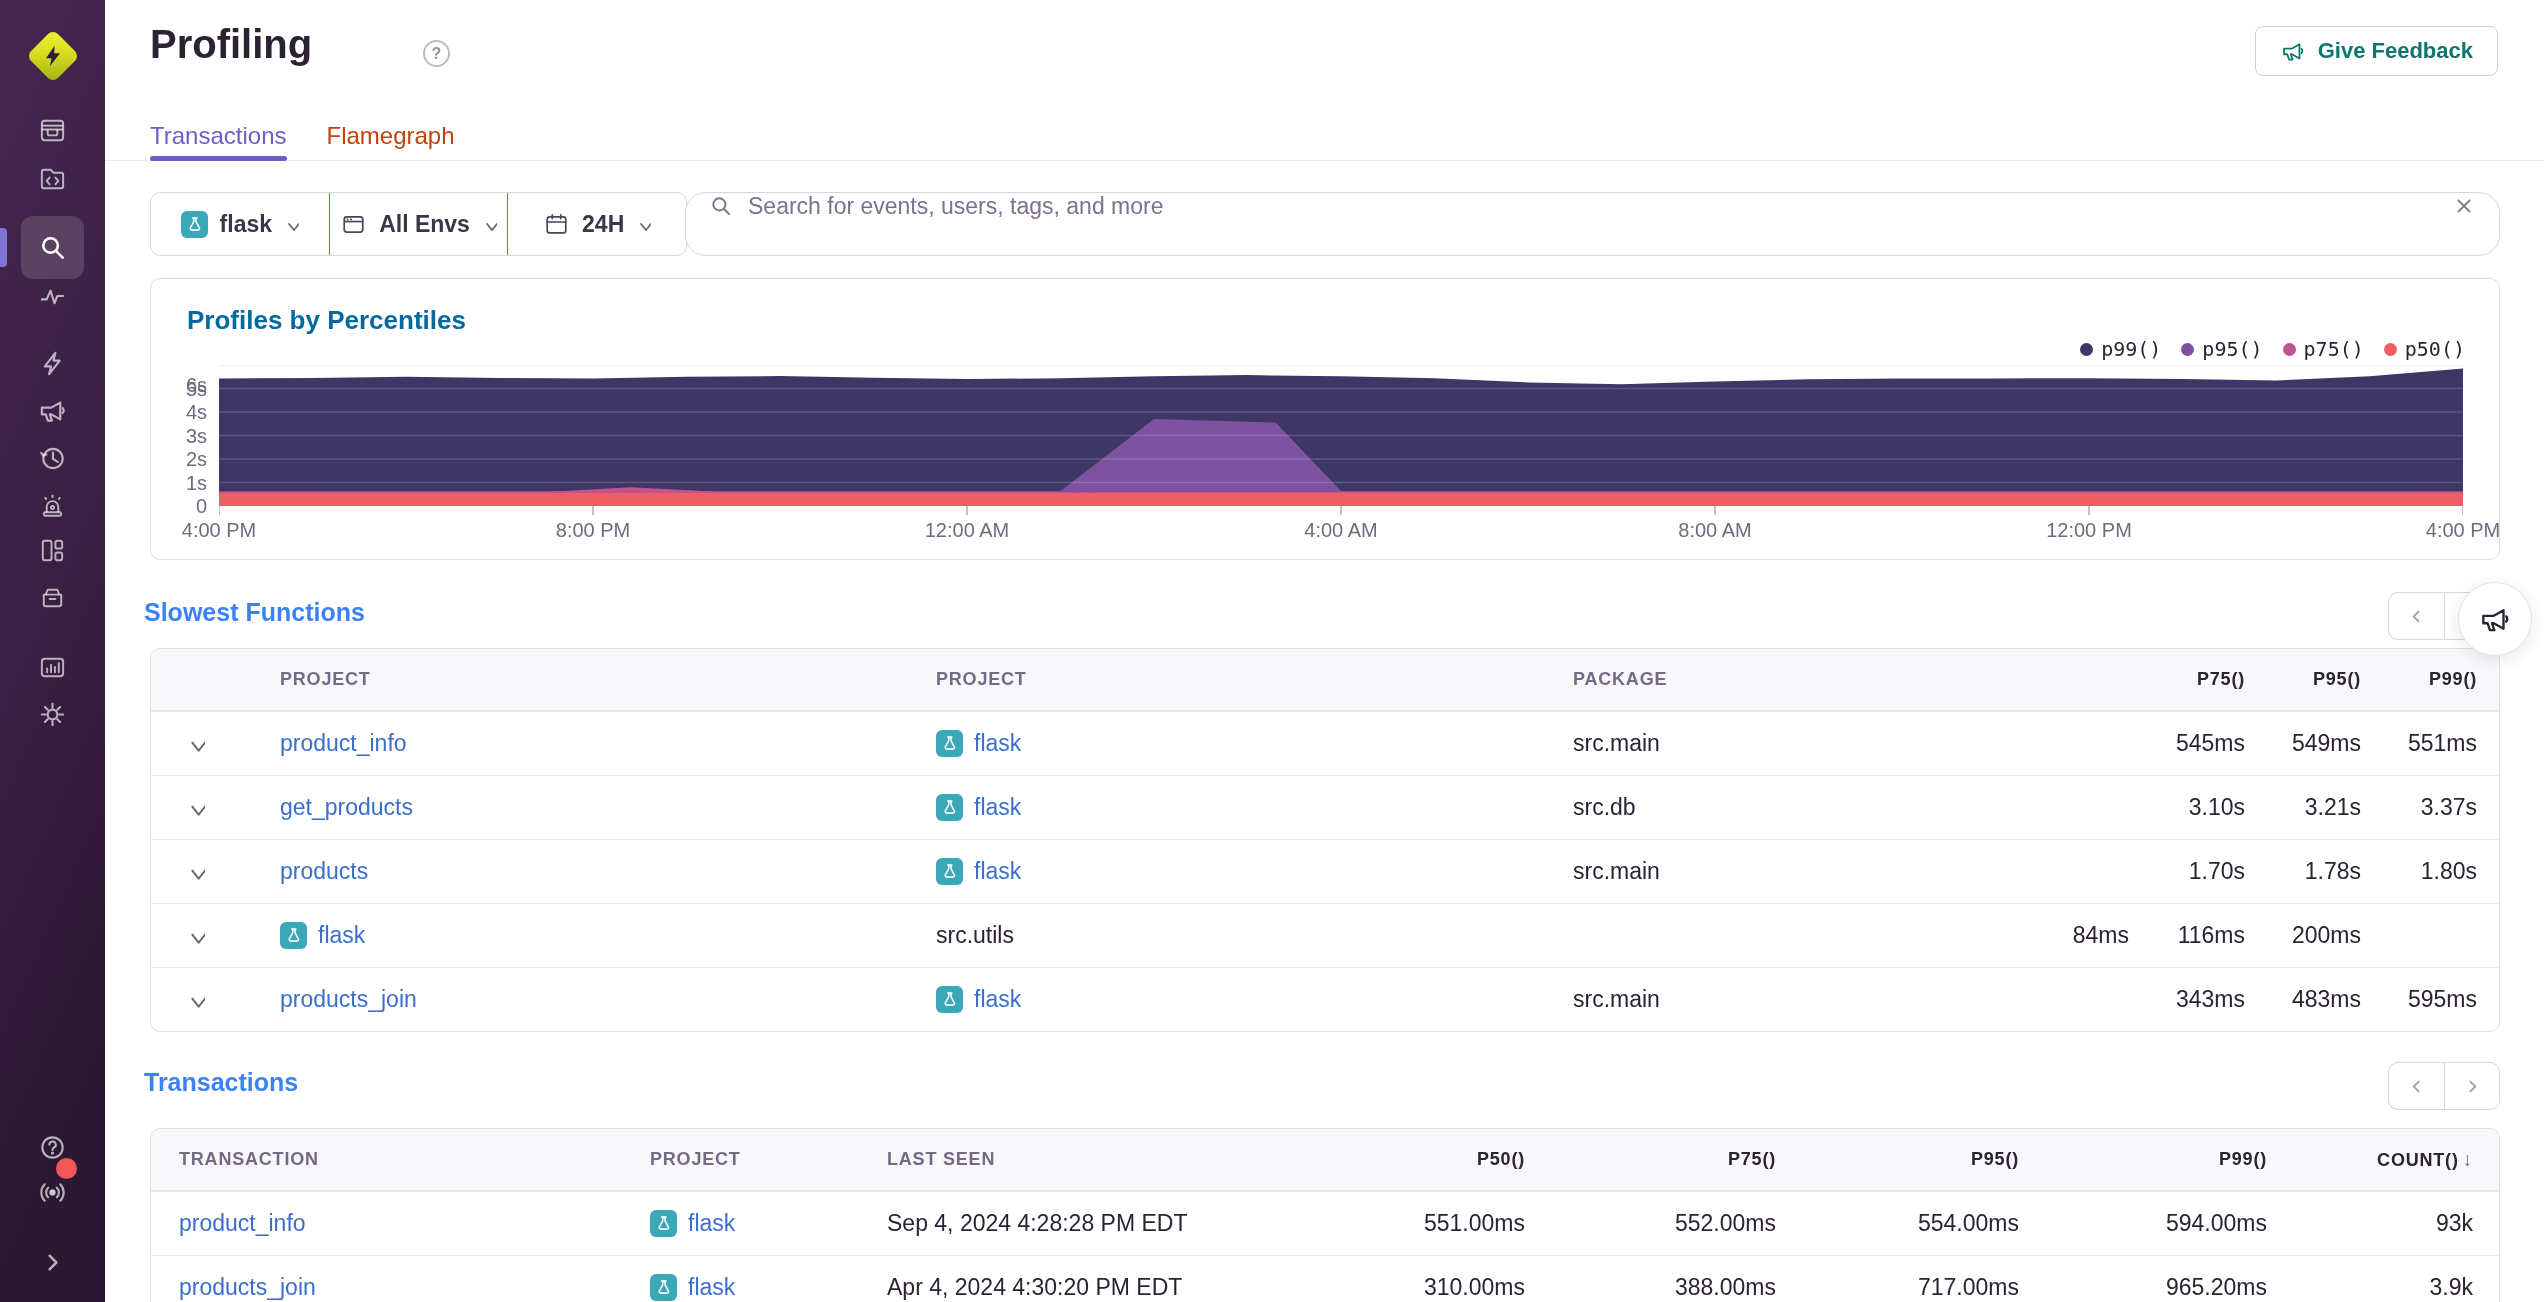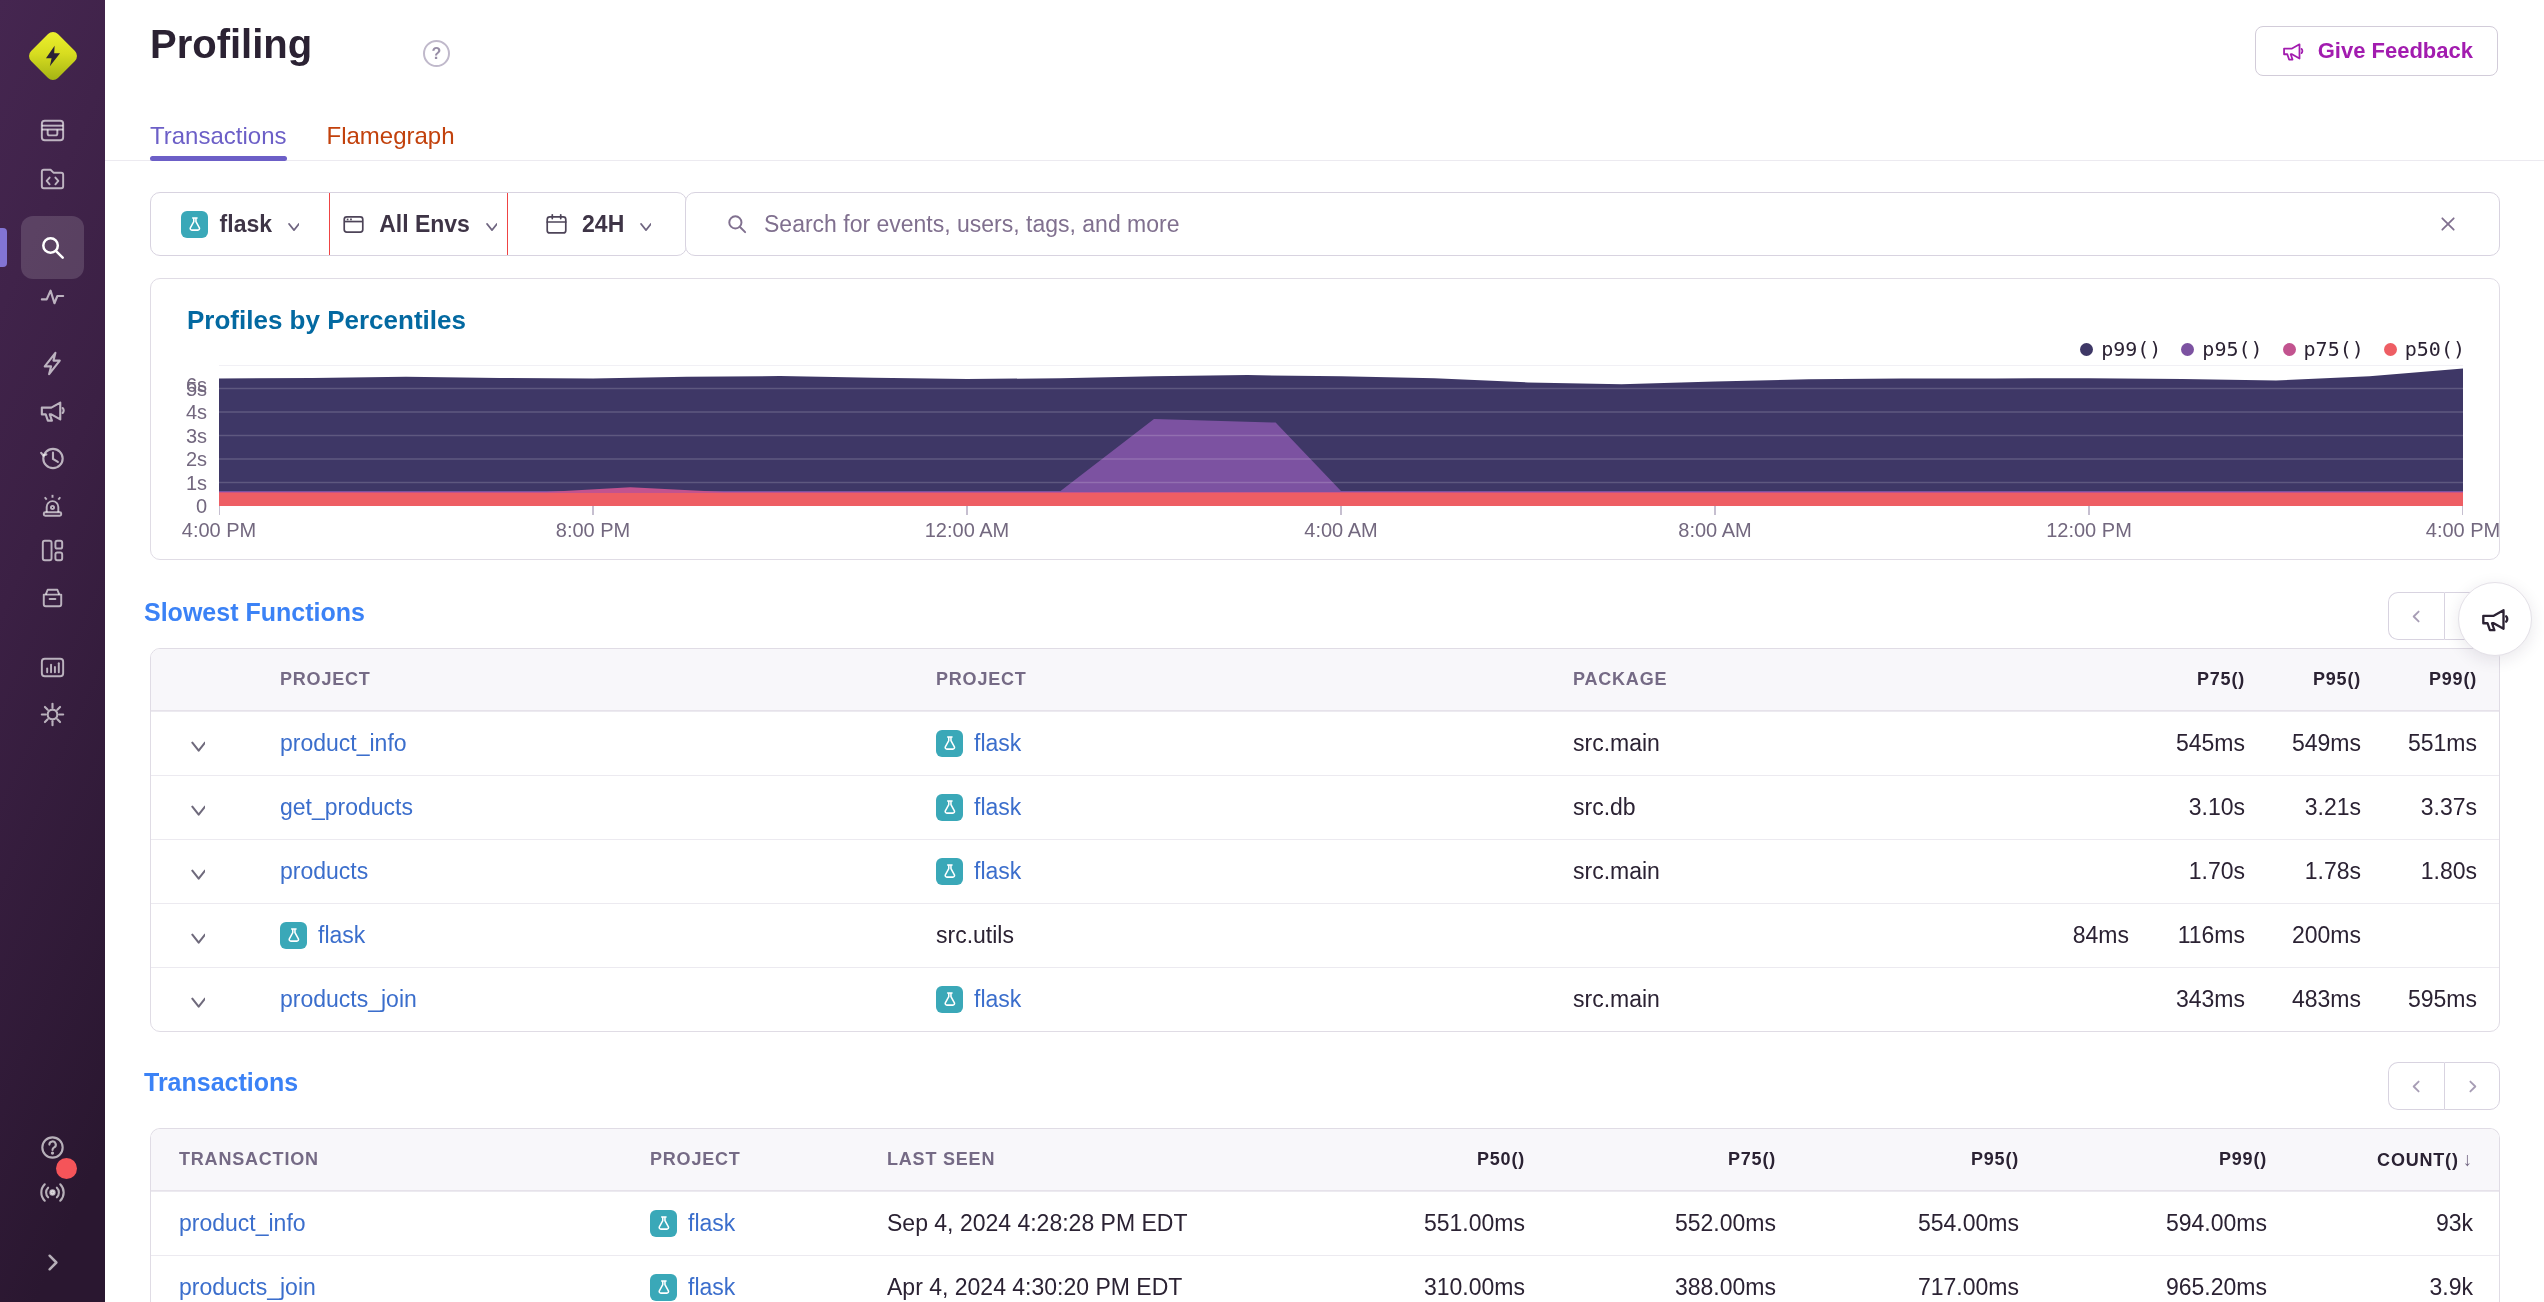--- a/index.html
+++ b/index.html
@@ -26,21 +26,21 @@
     background:#f55459; }
 
   
   .main { position:absolute; left:105px; top:0; right:0; bottom:0; background:#fff; }
   .page-title { position:absolute; left:45px; top:22px; font-size:40px; font-weight:700; color:#2b2233; }
   .title-help { position:absolute; left:318px; top:40px; width:27px; height:27px; border-radius:50%;
     border:2px solid #c0b9cb; color:#978da6; font-size:16px; font-weight:700;
     display:flex; align-items:center; justify-content:center; cursor:pointer; }
   .feedback-btn { position:absolute; right:46px; top:26px; height:50px; padding:0 24px;
     border:1px solid #d2ccd9; border-radius:8px; background:#fff; display:flex; gap:12px;
-    align-items:center; font-size:22px; font-weight:600; color:#a21caf; cursor:pointer; }
+    align-items:center; font-size:22px; font-weight:600; color:#0f766e; cursor:pointer; }
   .feedback-btn svg { width:26px; height:26px; }
 
   .tabbar { position:absolute; left:0; right:0; top:112px; height:49px;
     border-bottom:1px solid #eceaf0; padding-left:45px; display:flex; gap:40px; }
   .tab { position:relative; font-size:24px; height:100%; display:flex; align-items:center;
     color:#c2410c; cursor:pointer; }
   .tab.active { color:#6c5fc7; }
   .tab.active::after { content:""; position:absolute; left:0; right:0; bottom:-1px; height:5px;
     border-radius:3px; background:#6c5fc7; }
 
@@ -50,22 +50,22 @@
   .filter-seg { display:flex; align-items:center; justify-content:center; gap:12px; flex:1;
     font-size:23px; font-weight:600; color:#3e3446; cursor:pointer; position:relative; }
   .filter-seg + .filter-seg { border-left:1px solid #ef4444;gap:12px; }
   .filter-seg svg.glyph { width:27px; height:27px; color:#4d4458; }
   .chev { width:15px; height:15px; color:#6f6580; }
   .proj-icon { width:27px; height:27px; border-radius:6px; background:#3aa8b8; display:flex;
     align-items:center; justify-content:center; }
   .proj-icon svg { width:19px; height:19px; }
 
   .search-bar { position:absolute; left:580px; top:192px; right:44px; height:64px;
-    border:1px solid #d8d3e0; border-radius:10px; background:#fff; display:flex; align-items:center;
-    padding:0 38px; gap:14px; }
+    border:1px solid #d8d3e0; border-radius:21px; background:#fff; display:flex; align-items:flex-start;
+    padding:0 22px; gap:14px; }
   .search-bar .ph { flex:1; font-size:23px; color:#80708f; }
   .search-bar svg { width:26px; height:26px; color:#80708f; }
 
   
   .chart-panel { position:absolute; left:45px; right:44px; top:278px; height:282px;
     border:1px solid #e0dce5; border-radius:10px; background:#fff; }
   .chart-title { position:absolute; left:36px; top:26px; font-size:26px; font-weight:700; color:#0369a1; }
   .legend { position:absolute; right:34px; top:58px; display:flex; gap:20px; align-items:center;
     font-family:"DejaVu Sans Mono", monospace; font-size:20px; color:#2b2233; }
   .legend-item { display:flex; gap:8px; align-items:center; cursor:pointer; }

